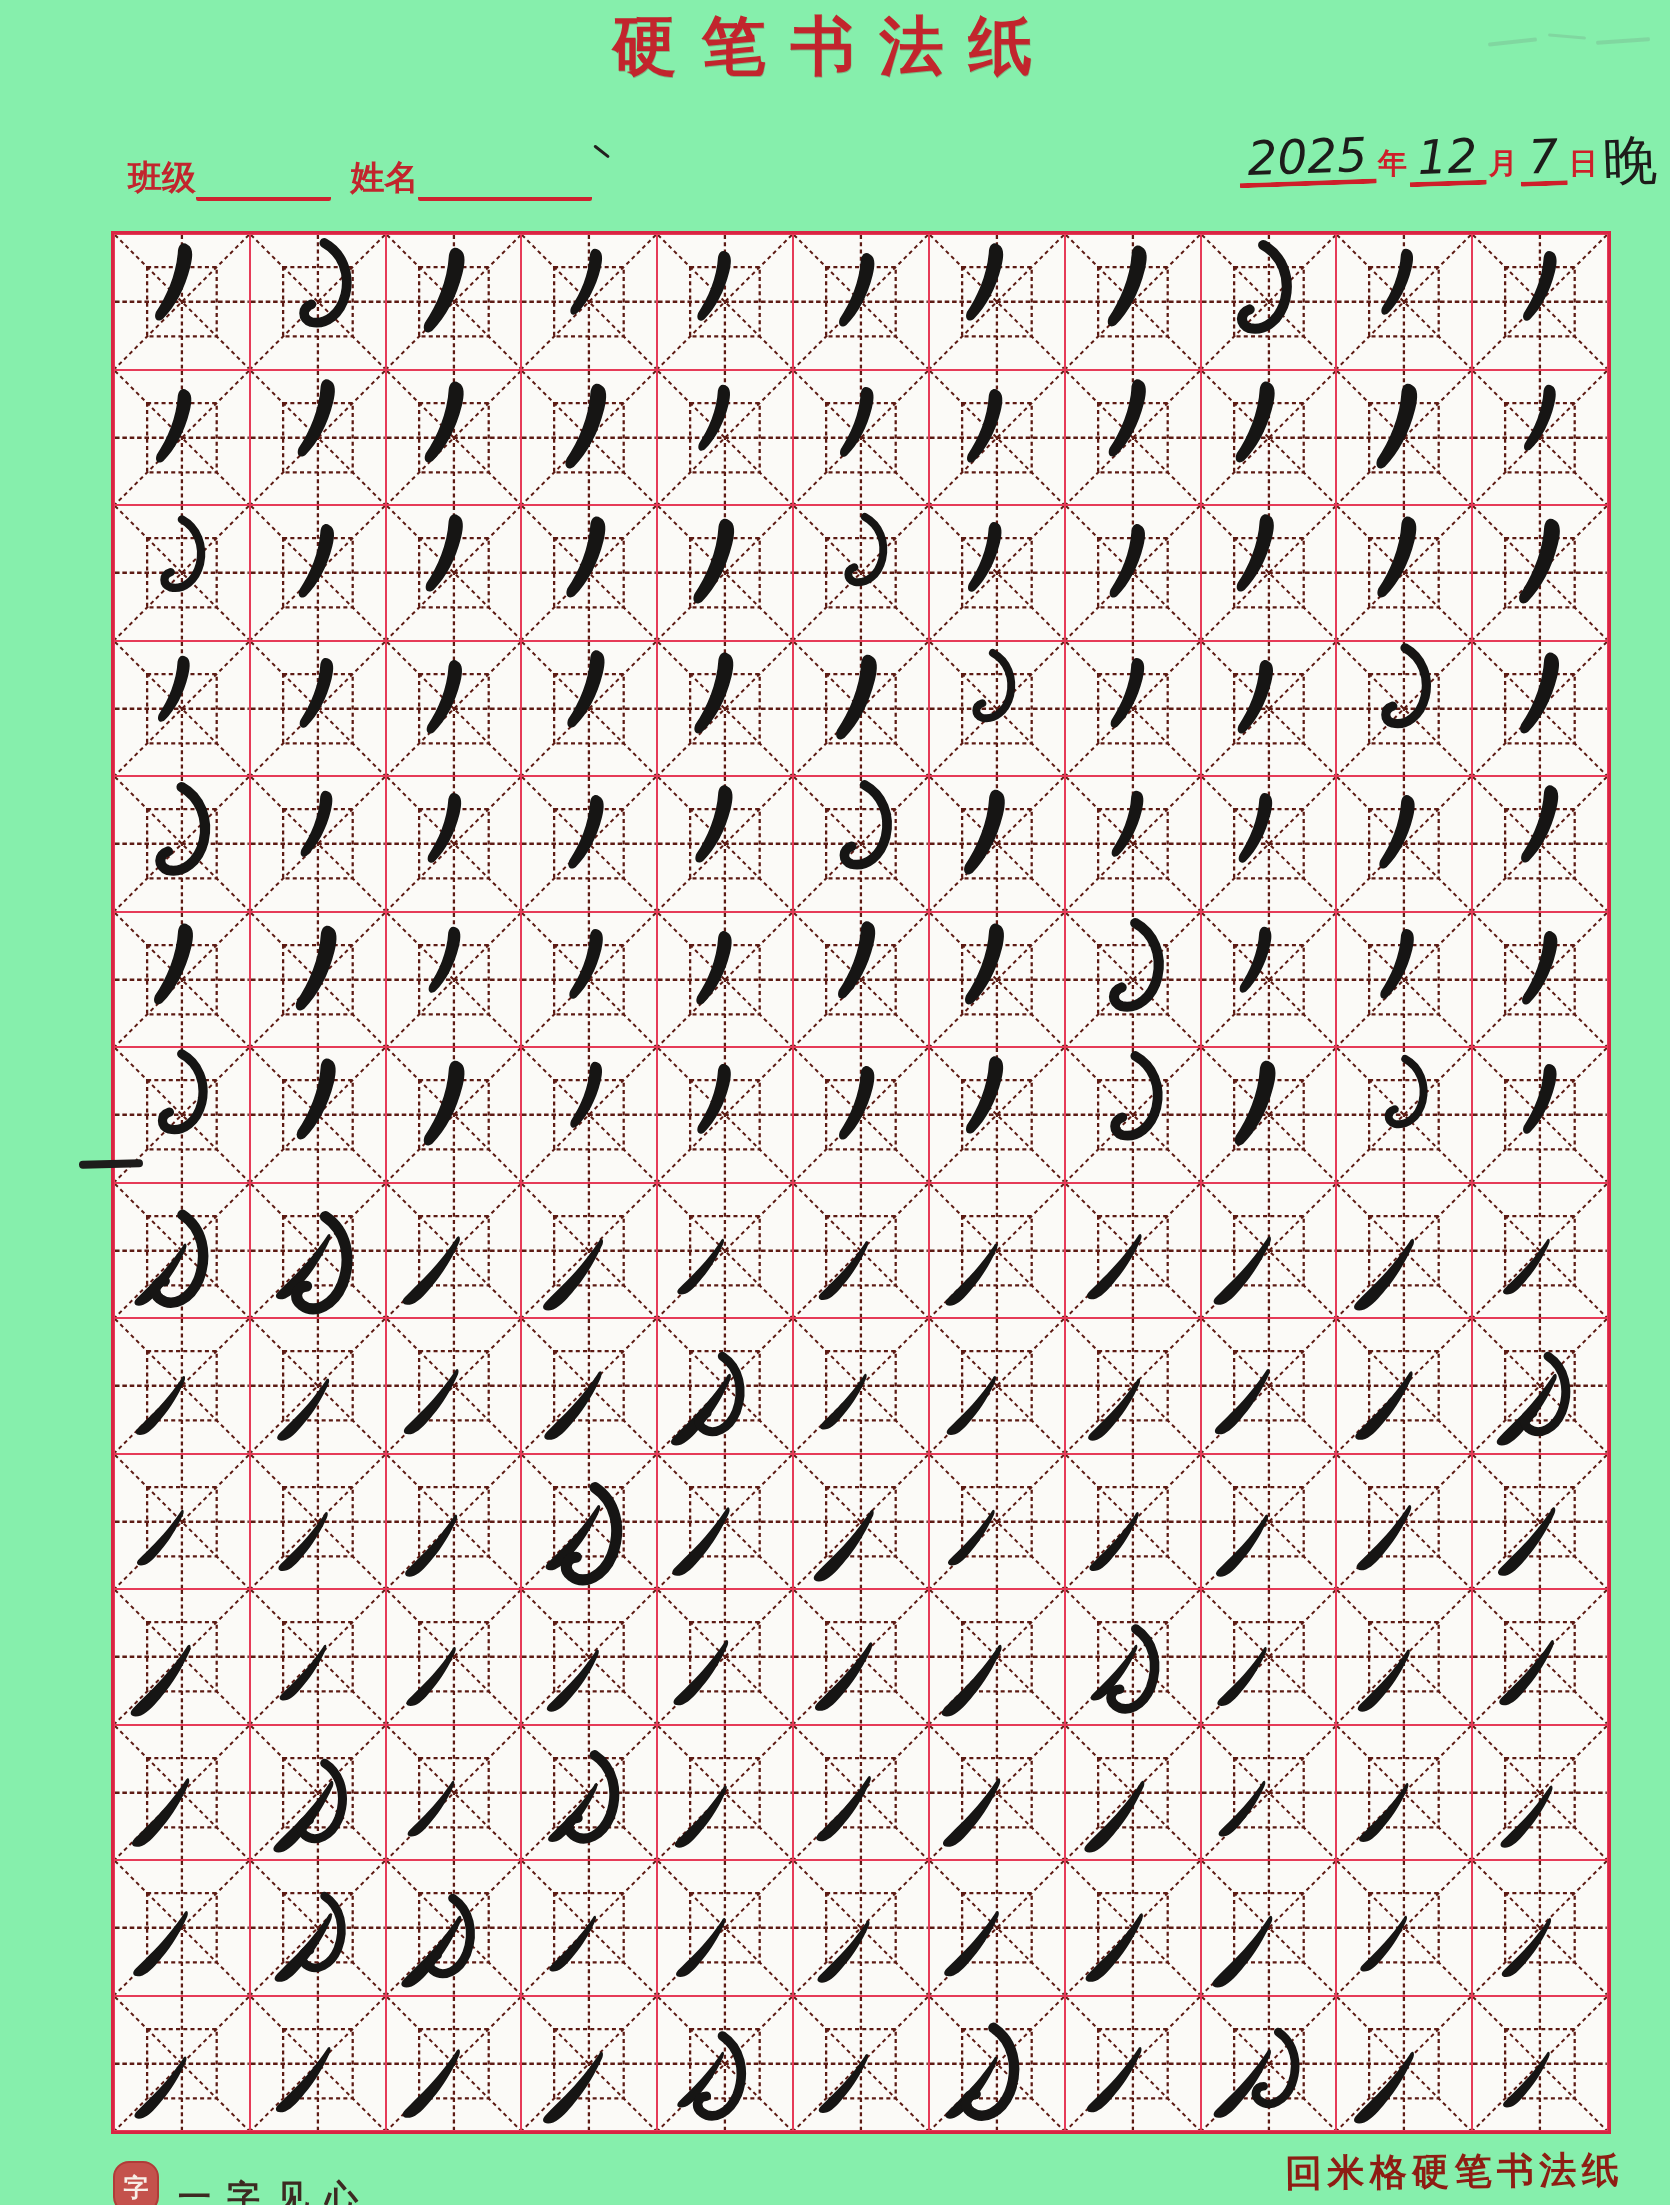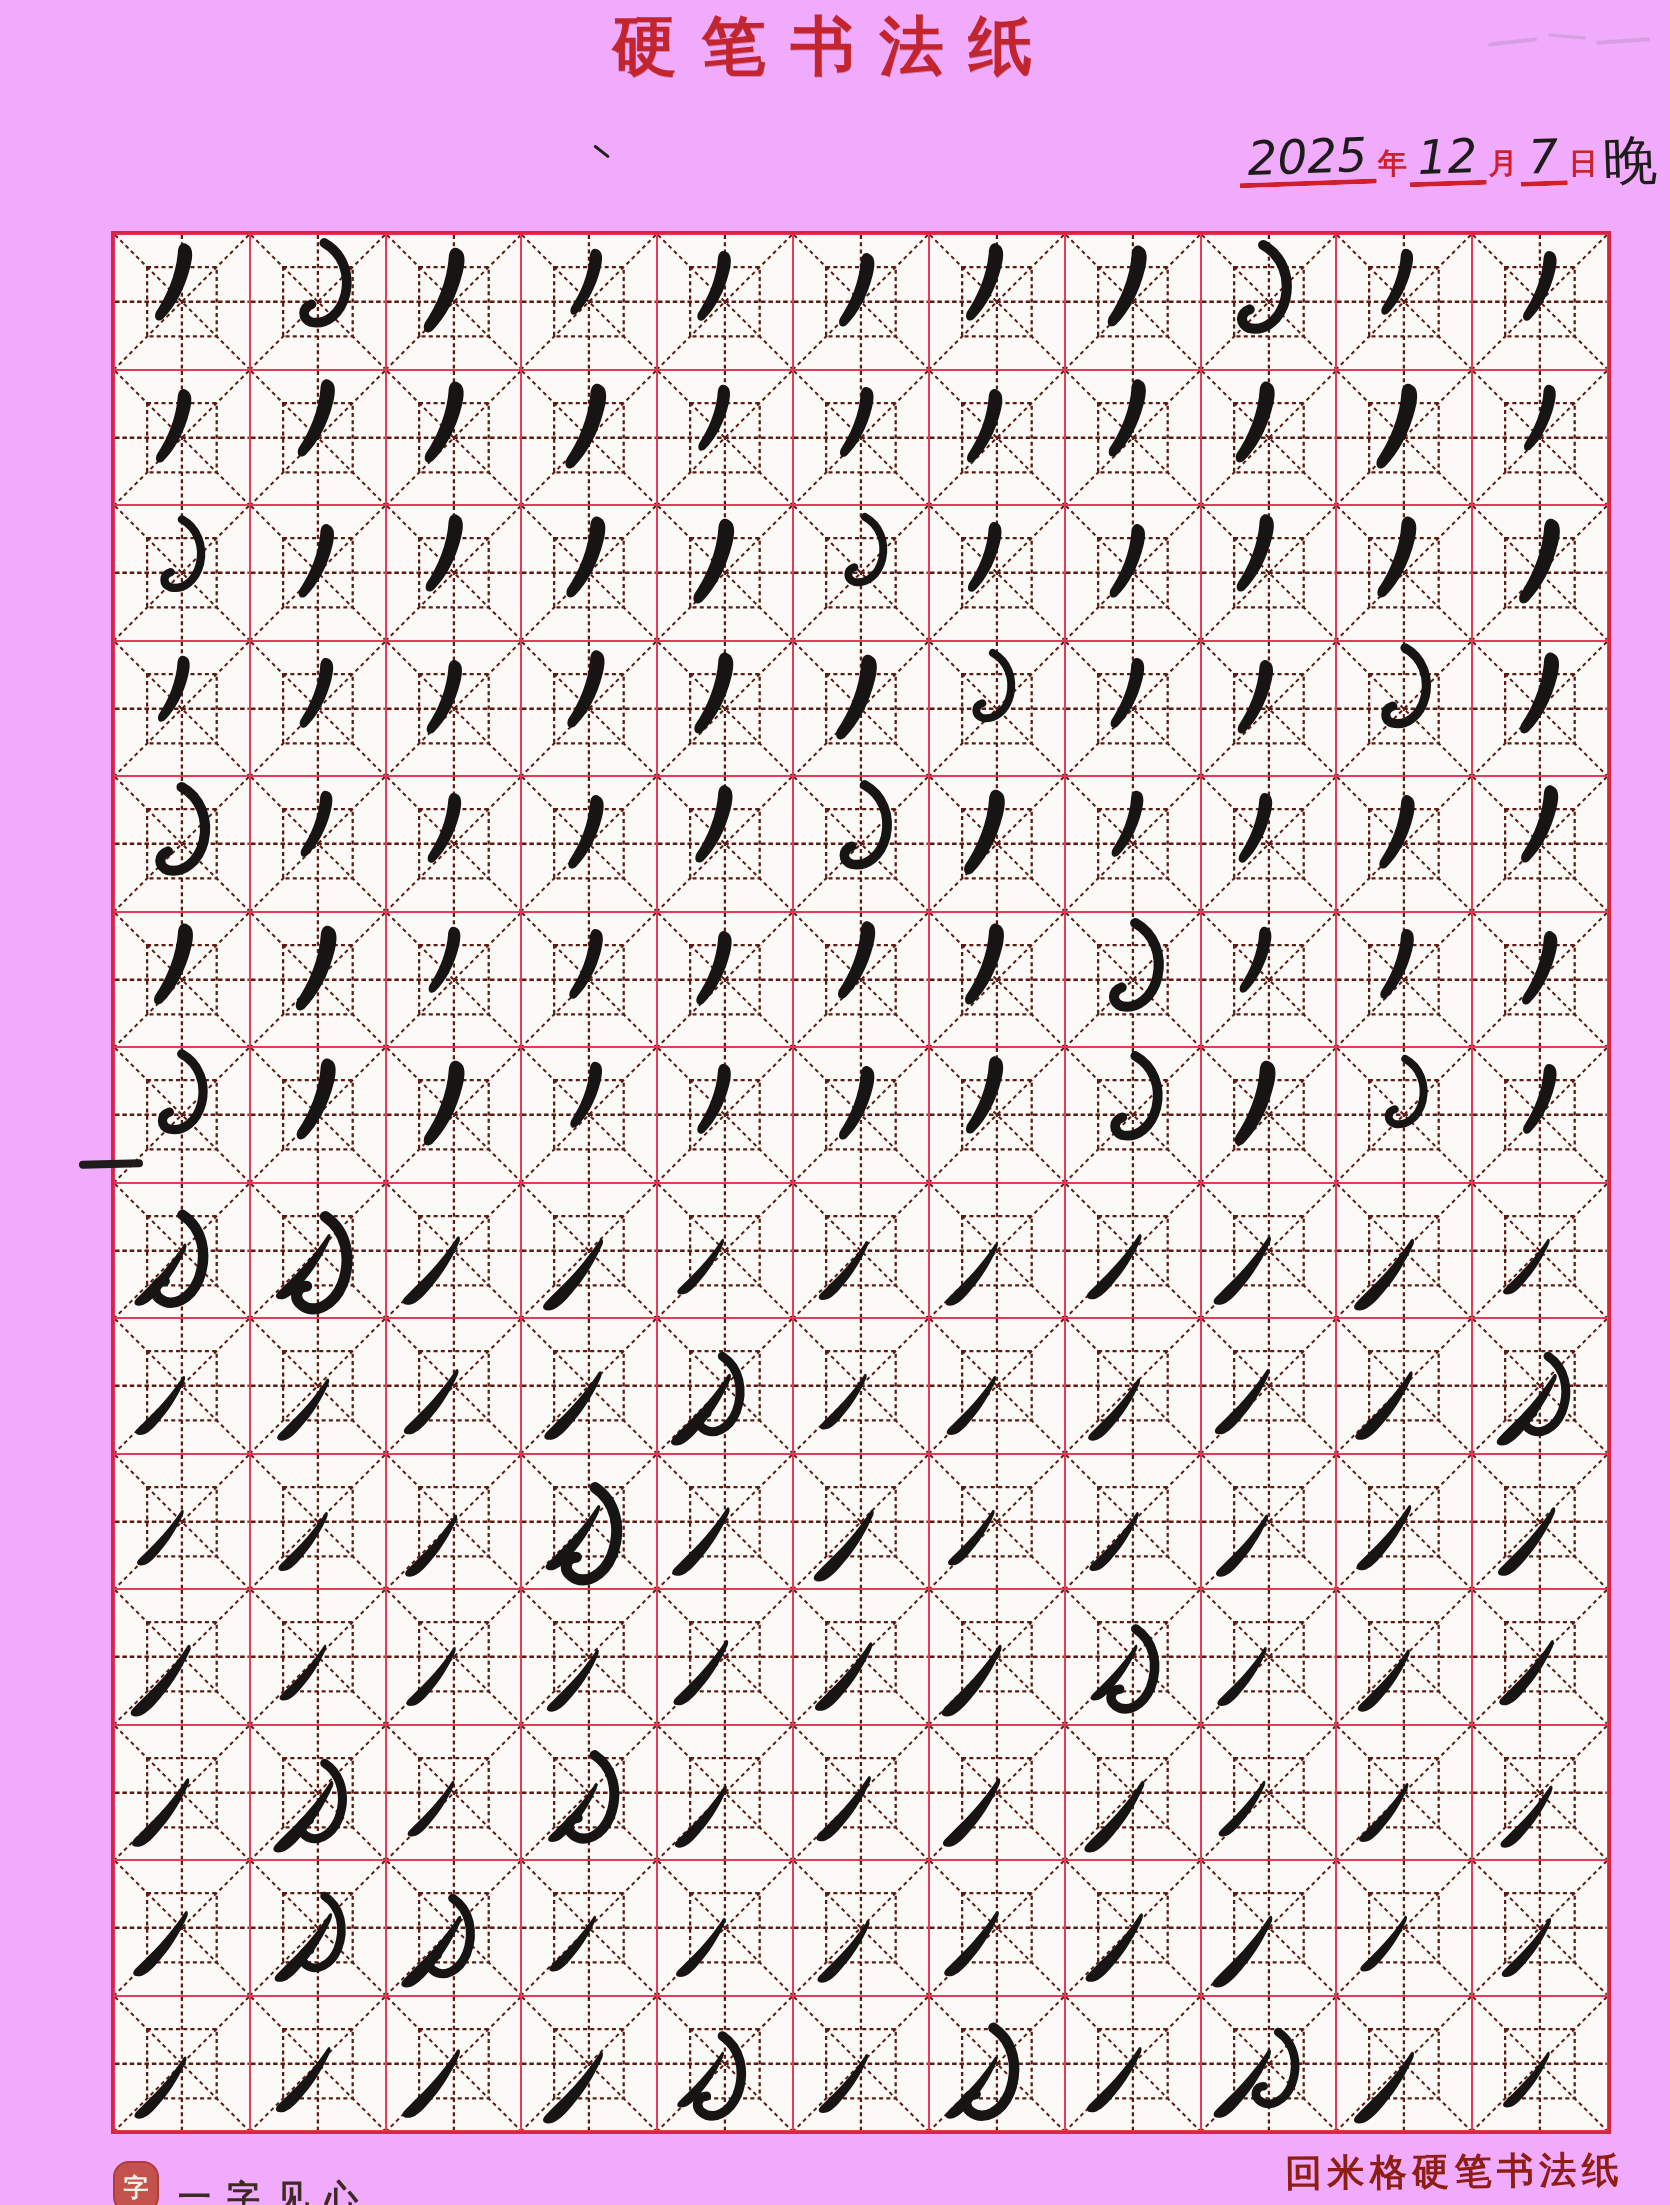--- a/index.html
+++ b/index.html
@@ -4,21 +4,21 @@
 <style>
   html,body{margin:0;padding:0;}
   body{
     width:1670px;height:2205px;
     background:#efefea;
     font-family:"DejaVu Serif","Liberation Serif",serif;
     position:relative;
   }
   .page{
     position:absolute;left:0;top:0;width:1670px;height:2205px;
-    background:#f0abfc;
+    background:#86efac;
     overflow:hidden;
   }
   
   .title{
     position:absolute;left:50%;top:3.2px;transform:translateX(-50%);
     margin:0;font-size:64px;font-weight:bold;color:#c2252d;
     letter-spacing:25px;white-space:nowrap;
     text-shadow:0.5px 1.1px 0 rgba(90,10,10,.25);
   }
   .student-row{
@@ -102,20 +102,23 @@
 <div class="page">
 
   <div class="bleed">
       <i></i>
       <i></i>
       <i></i>
     </div>
 
   <h1 class="title">硬笔书法纸</h1>
 
+  <div class="student-row">
+    <span>班级</span><span class="blank b1"></span><span>姓名</span><span class="blank b2"></span>
+  </div>
 
   <div class="hand-mark"></div>
 
   <div class="date-row">
     <span class="hw num">2025</span>
     <span class="rlabel">年</span>
     <span class="hw num">12</span>
     <span class="rlabel">月</span>
     <span class="hw num">7</span>
     <span class="rlabel">日</span>

